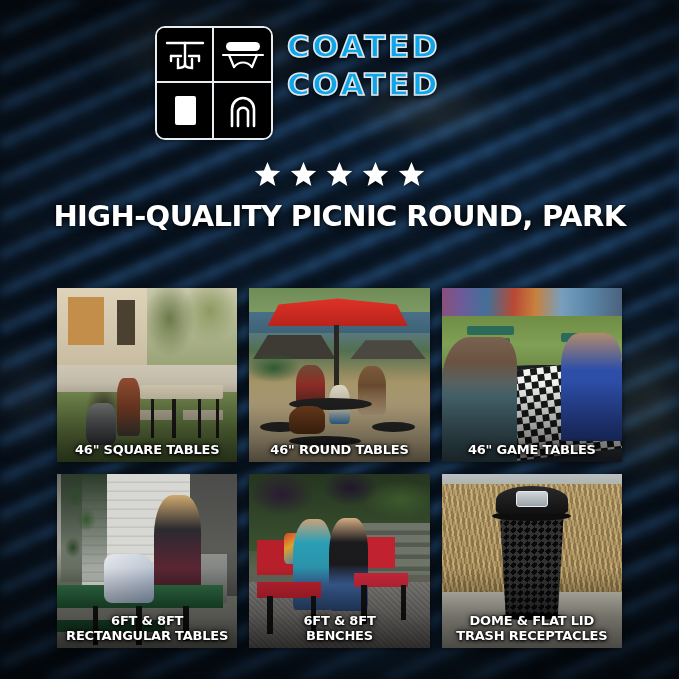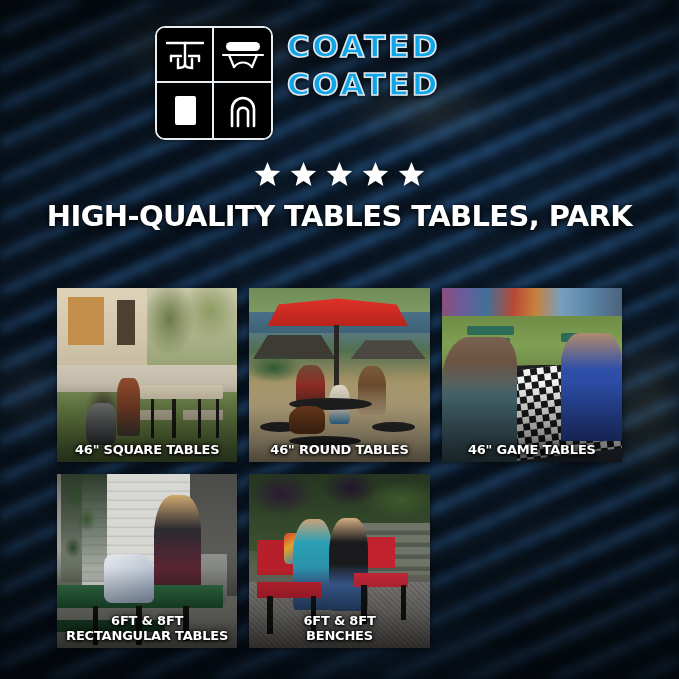--- a/index.html
+++ b/index.html
@@ -506,21 +506,21 @@
         </svg>
       <svg class="star" viewBox="0 0 24 24">
           <path fill="currentColor" d="M12 1.6l2.9 7.1 7.6.5-5.8 4.9 1.8 7.4L12 17.4 5.5 21.5l1.8-7.4L1.5 9.2l7.6-.5z"></path>
         </svg>
       <svg class="star" viewBox="0 0 24 24">
           <path fill="currentColor" d="M12 1.6l2.9 7.1 7.6.5-5.8 4.9 1.8 7.4L12 17.4 5.5 21.5l1.8-7.4L1.5 9.2l7.6-.5z"></path>
         </svg>
     </div>
 
     <div class="headline">
-      <span class="hl-line">HIGH-QUALITY TABLES TABLES, PARK</span>
+      <span class="hl-line">HIGH-QUALITY PICNIC ROUND, PARK</span>
     </div>
 
     <div class="grid">
 
       <div class="tile">
         <div class="tile-photo p1">
           <div class="house"></div>
             <div class="door"></div>
             <div class="win"></div>
           <div class="trees"></div>
@@ -611,16 +611,30 @@
           <div class="blleg" style="left:10%;top:70%;width:3%;height:22%"></div>
           <div class="blleg" style="left:34%;top:70%;width:3%;height:22%"></div>
           <div class="blleg" style="left:62%;top:64%;width:3%;height:22%"></div>
           <div class="blleg" style="left:84%;top:64%;width:3%;height:20%"></div>
         </div>
         <div class="tile-shade"></div>
         <div class="tile-caption">6FT &amp; 8FT
 BENCHES</div>
       </div>
 
+      <div class="tile">
+        <div class="tile-photo p6">
+          <div class="grass"></div>
+            <div class="walk"></div>
+          <div class="can-body"></div>
+            <div class="can-rim"></div>
+          <div class="can-dome"></div>
+            <div class="can-slot"></div>
+            <div class="can-base"></div>
+        </div>
+        <div class="tile-shade"></div>
+        <div class="tile-caption">DOME &amp; FLAT LID
+TRASH RECEPTACLES</div>
+      </div>
 
     </div>
   </div>
 </div>
 
 </body></html>

